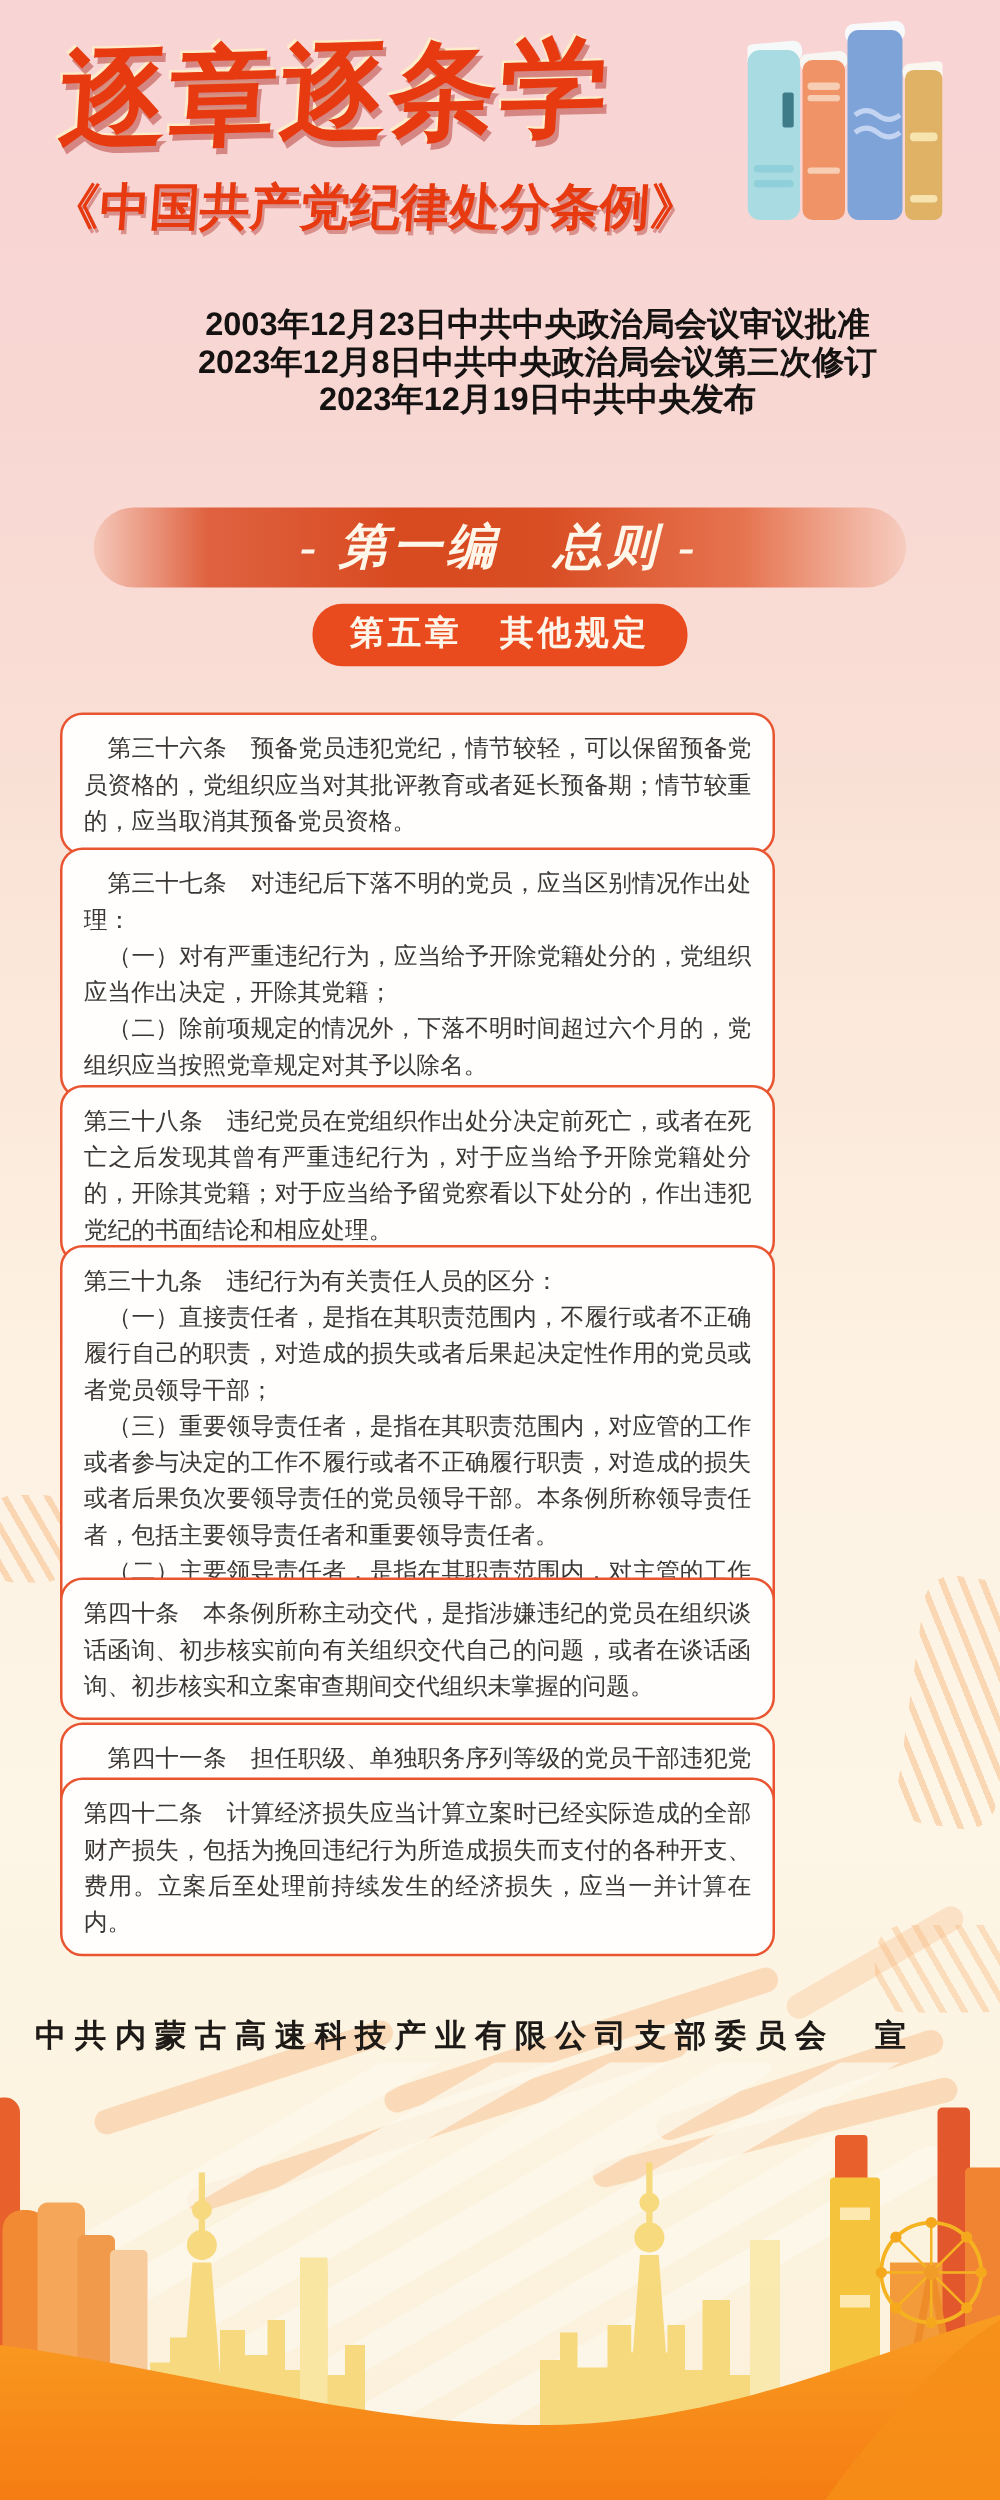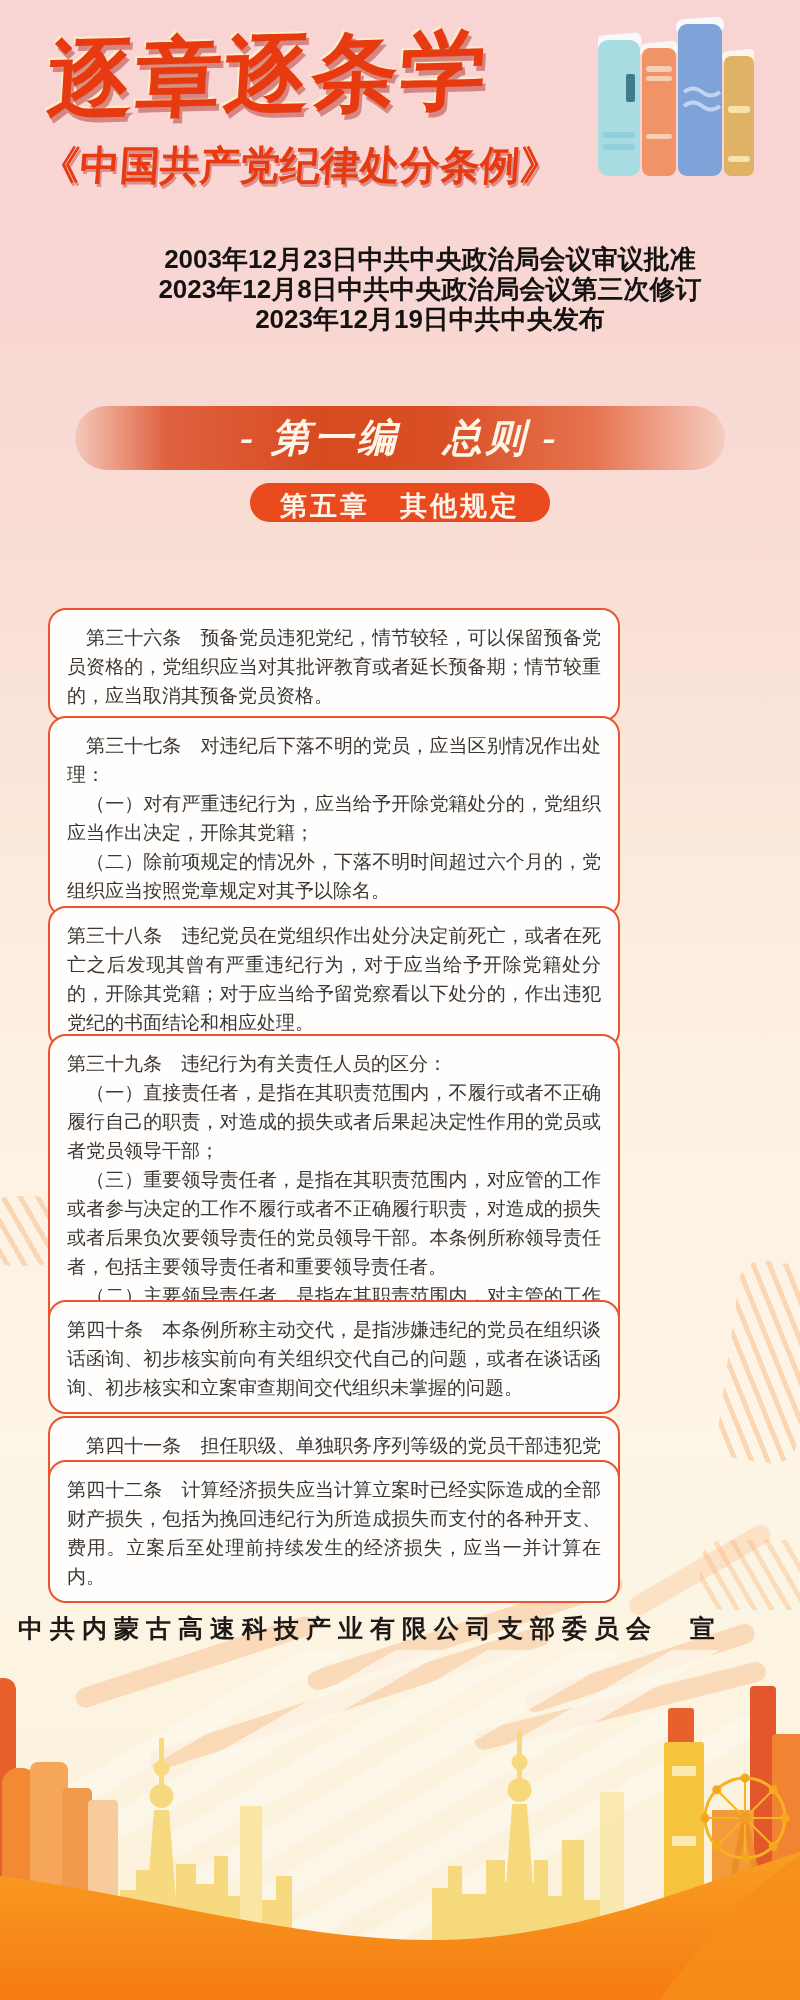--- a/index.html
+++ b/index.html
@@ -35,43 +35,43 @@
   }
   .part-banner{
     position:absolute;left:75px;top:406px;width:650px;height:64px;z-index:2;
     border-radius:32px;
     background:linear-gradient(90deg,#f5c8ba 0%,#df6240 14%,#d84a20 38%,#d94e24 56%,#e67450 80%,#f6cdc0 100%);
     color:#fff6ea;font-family:"Liberation Serif","DejaVu Serif",serif;font-weight:bold;
     font-size:39px;line-height:64px;text-align:center;letter-spacing:4px;font-style:italic;
   }
   .chapter-badge{
     position:absolute;left:50%;transform:translateX(-50%);top:483px;z-index:2;
-    height:39px;line-height:47px;padding:0 30px;border-radius:24px;
+    height:50px;line-height:47px;padding:0 30px;border-radius:24px;
     background:#e94a1e;color:#fdf4ea;
     font-family:"Liberation Serif","DejaVu Serif",serif;font-weight:bold;
     font-size:27px;letter-spacing:3px;white-space:nowrap;
   }
   #articles{position:absolute;left:0;top:0;width:800px;z-index:2;}
   .article-box{
     position:absolute;left:48px;width:572px;box-sizing:border-box;
     background:#fffefd;border:2px solid #e85530;border-radius:18px;
     padding:13px 17px 10px 17px;
     font-family:"Liberation Serif","DejaVu Serif",serif;
-    font-size:19px;line-height:29px;color:#3a3734;margin-top:38px;
+    font-size:19px;line-height:29px;color:#3a3734;
   }
   .article-box p{margin:0;text-align:justify;}
   .article-box:nth-child(1){top:570px;min-height:96px;}
   .article-box:nth-child(2){top:678px;min-height:172px;}
   .article-box:nth-child(3){top:868px;min-height:112px;}
   .article-box:nth-child(4){top:996px;min-height:252px;}
   .article-box:nth-child(5){top:1262px;min-height:98px;}
   .article-box:nth-child(6){top:1378px;min-height:94px;}
   .article-box:nth-child(7){top:1422px;min-height:98px;}
   .footer{
-    position:absolute;left:6px;top:1612px;width:728px;z-index:3;
+    position:absolute;left:16px;top:1612px;width:728px;z-index:3;
     text-align:center;font-family:"Liberation Serif","DejaVu Serif",serif;
     font-weight:600;font-size:25px;letter-spacing:7px;color:#1d1a17;
   }
   .books{position:absolute;left:598px;top:14px;z-index:2;}
   .skyline{position:absolute;left:0;bottom:0;z-index:1;}
 </style>
 </head>
 <body>
 
 <div id="page">

